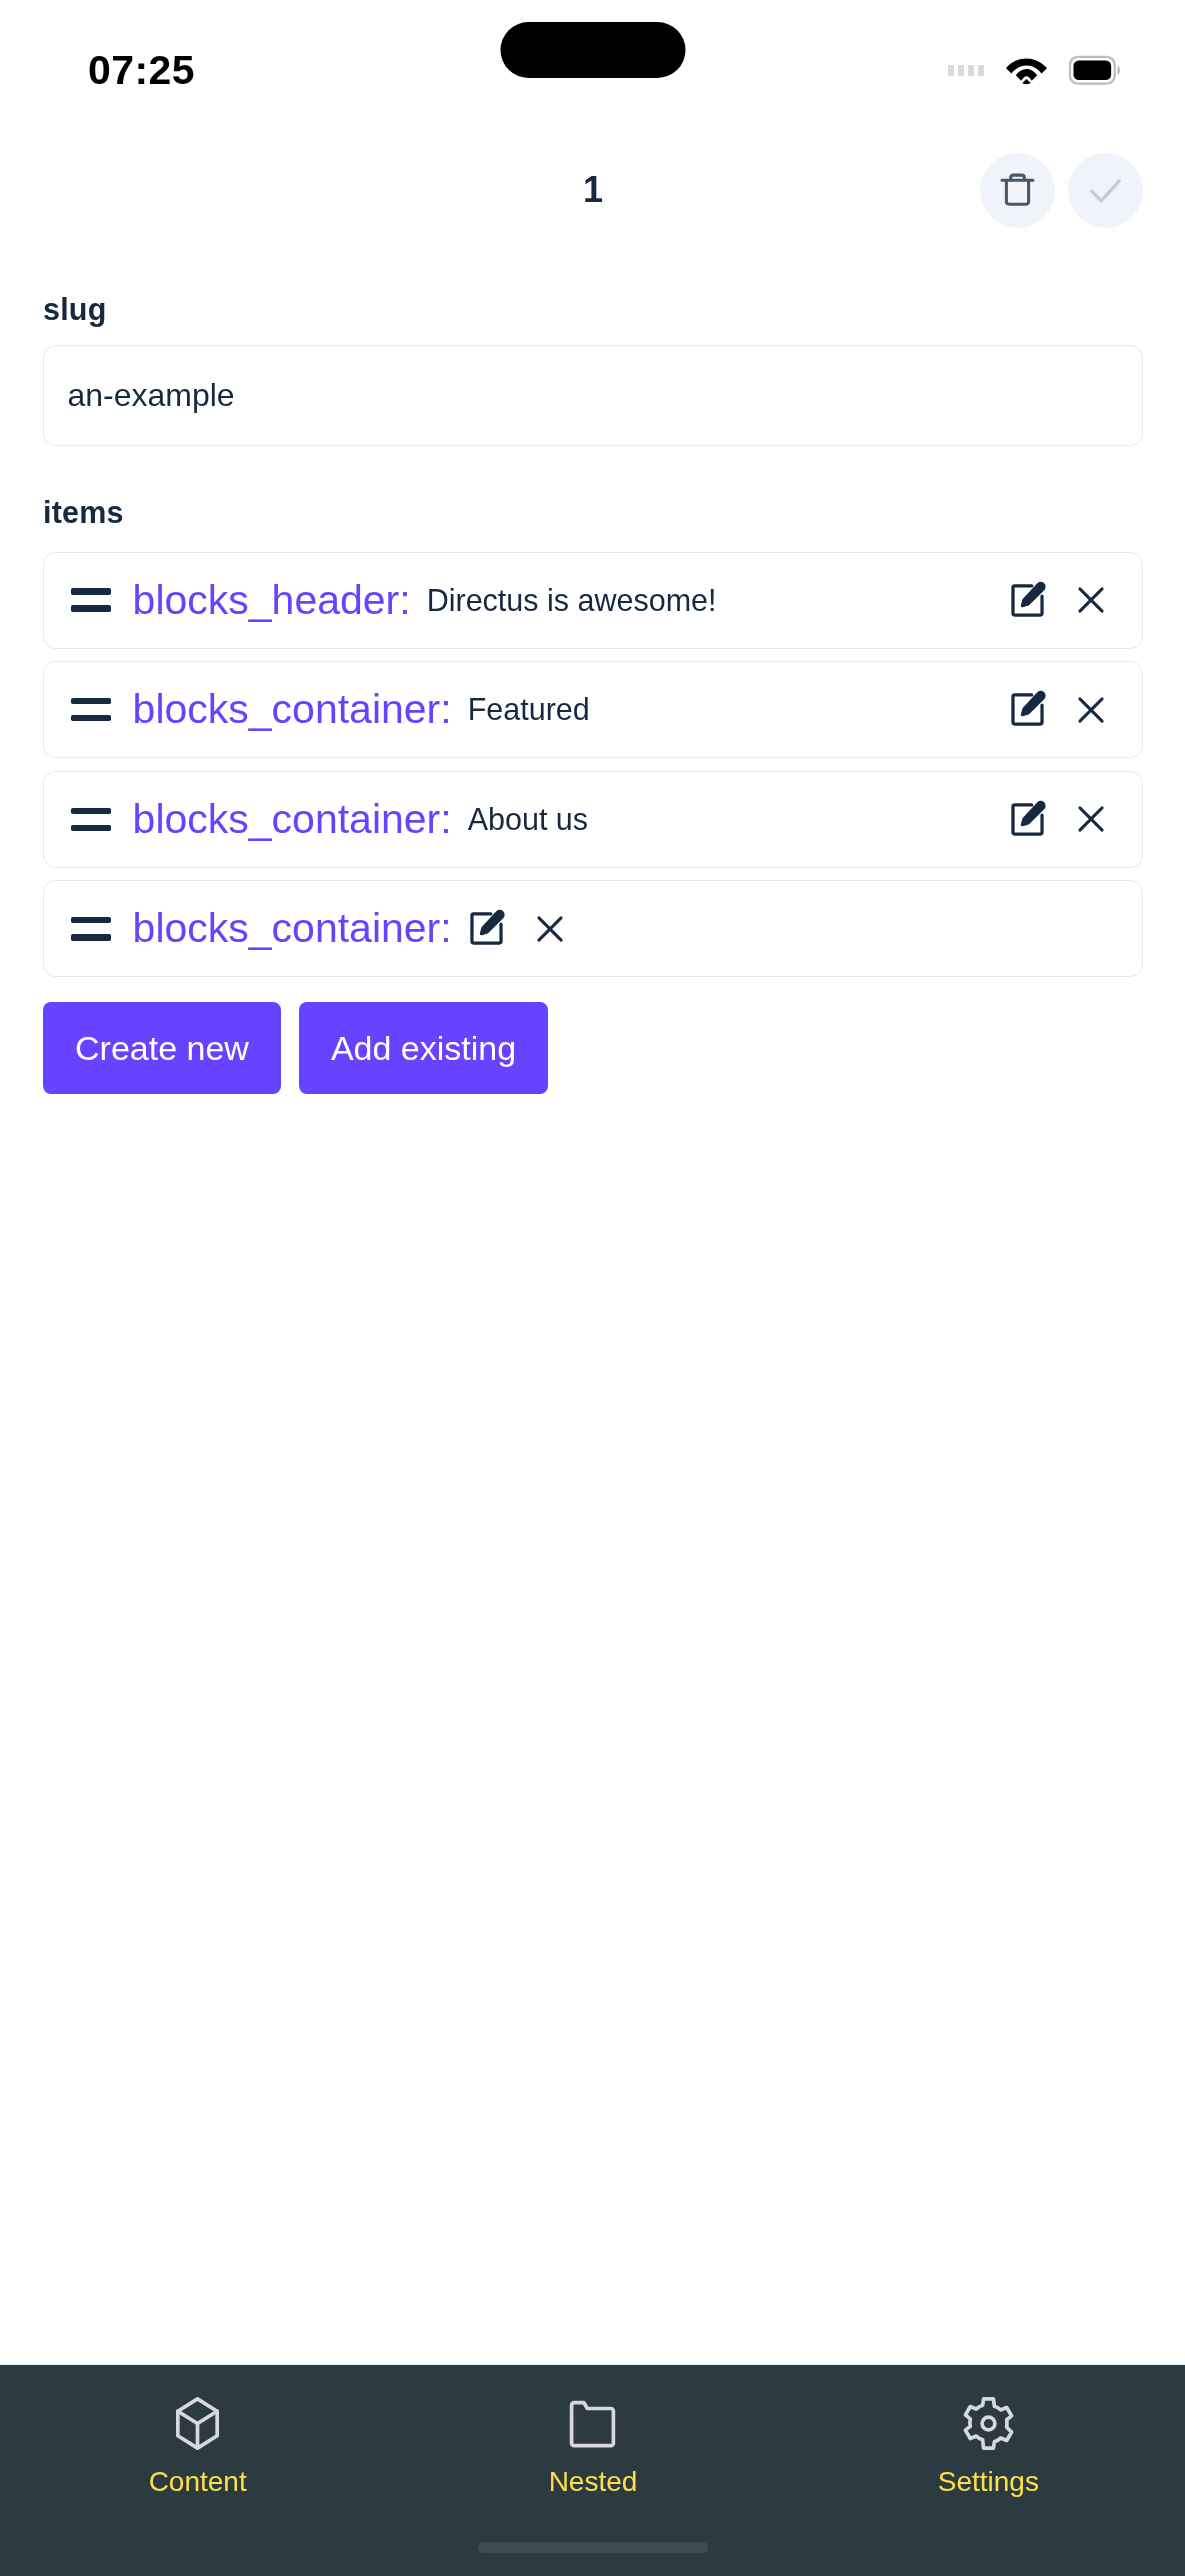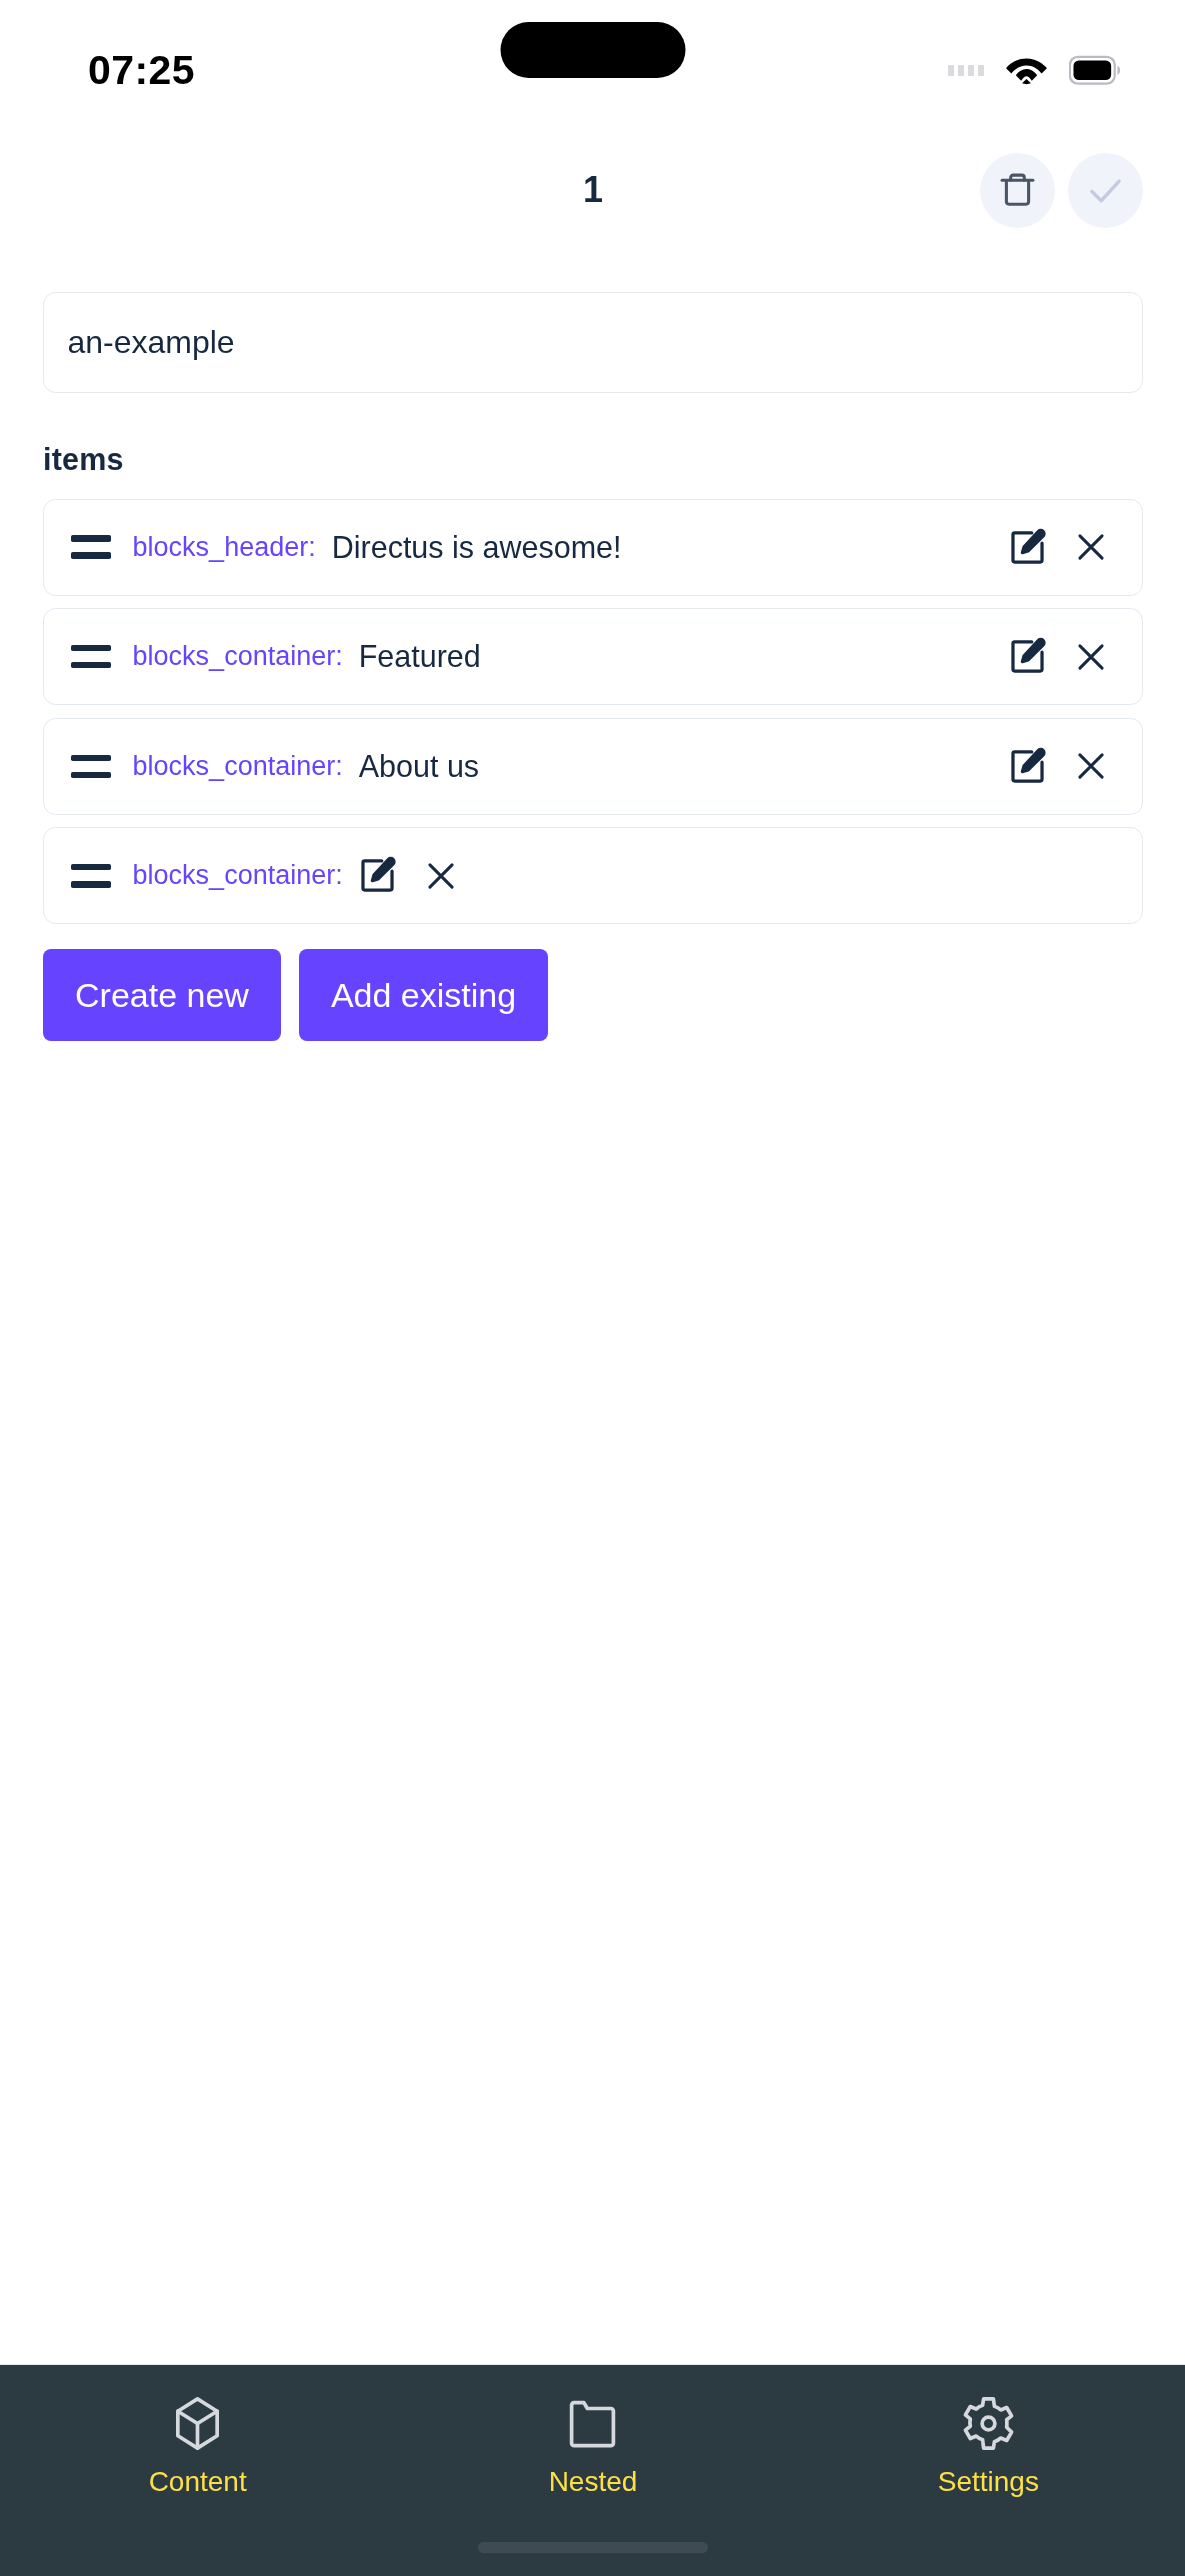--- a/index.html
+++ b/index.html
@@ -159,21 +159,21 @@
     cursor: grab;
     margin-right: 21.6px;
   }
   .drag-handle span {
     display: block;
     height: 6.3px;
     background: #172940;
     border-radius: 1.8px;
   }
   .item-collection {
-    font-size: 27px;
+    font-size: 41px;
     color: #6644ff;
     white-space: nowrap;
     flex: none;
   }
   .item-value {
     font-size: 30.5px;
     color: #172940;
     margin-left: 16px;
     overflow: hidden;
     white-space: nowrap;
@@ -288,20 +288,21 @@
           <path d="M4 12.5 L9.5 18 L20 6.5"></path>
         </svg>
       </button>
     </div>
   </div>
 
   <div class="content">
 
 
     <div class="field-block slug">
+      <div class="field-label">slug</div>
       <input class="text-input" type="text" value="an-example" style="">
     </div>
 
     <div>
       <div class="field-label items-label">items</div>
 
       <div id="items-list">
         <div class="item-row">
           <div class="drag-handle">
               <span></span>

